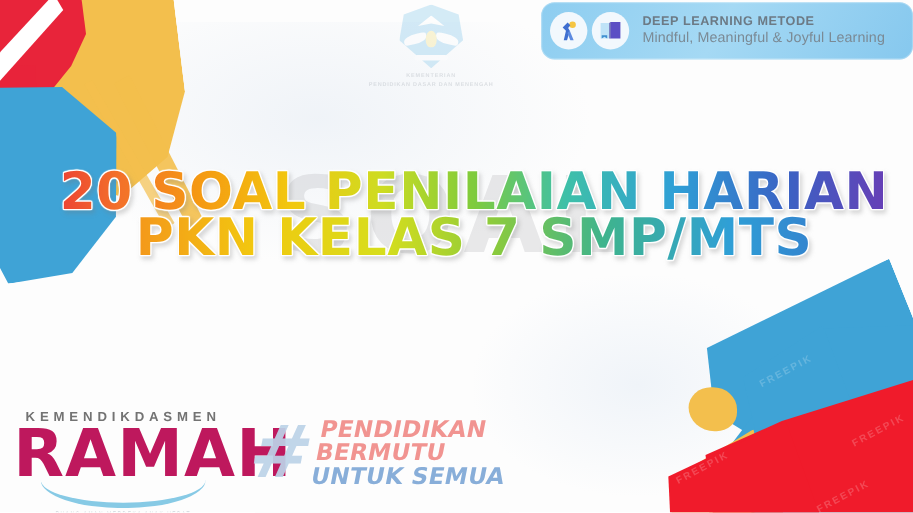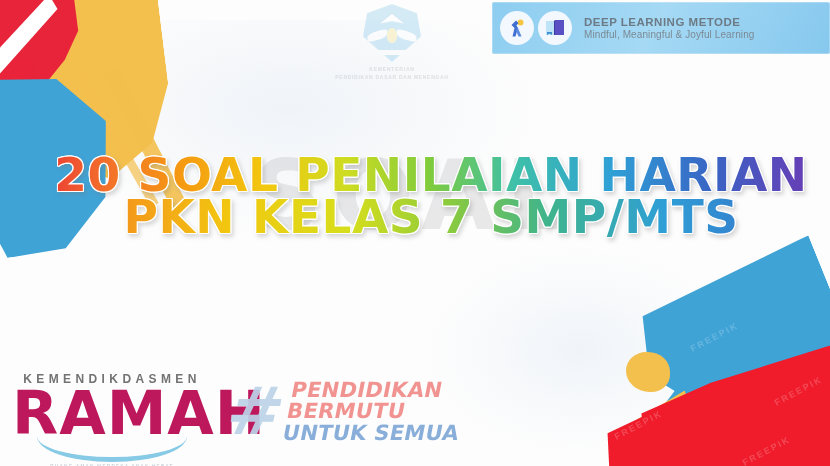--- a/index.html
+++ b/index.html
@@ -174,37 +174,37 @@
     line-height: 8px;
   }
 
   
   #dl-banner {
     position: absolute; left: 492px; top: 2px;
     width: 338px; height: 52px;
     background: linear-gradient(120deg, #8dcdf0 0%, #a5d9f4 48%, #86c8ee 100%);
     display: flex; align-items: center;
     padding-left: 8px;
-    border-radius: 2px;
+    border-radius: 12px;
     box-shadow: 0 0 0 1px rgba(255,255,255,.25) inset;
   }
   .dl-badge {
     width: 34px; height: 34px; border-radius: 50%;
     background: #f2f8fd;
     display: flex; align-items: center; justify-content: center;
     flex: 0 0 auto;
     margin-right: 4px;
   }
   .dl-text { margin-left: 8px; line-height: 1.12; }
   .dl-title {
     font-size: 11.5px; font-weight: 700; letter-spacing: .5px;
     color: #6c7a85;
   }
   .dl-sub {
-    font-size: 10px; color: #7b8a95; letter-spacing: .1px;
+    font-size: 13px; color: #7b8a95; letter-spacing: .1px;
   }
 
   
   #headline {
     position: absolute; left: 16px; top: 152px;
     width: 830px;
     text-align: center;
     line-height: .98;
     font-weight: 900;
     font-family: "DejaVu Sans", sans-serif;

